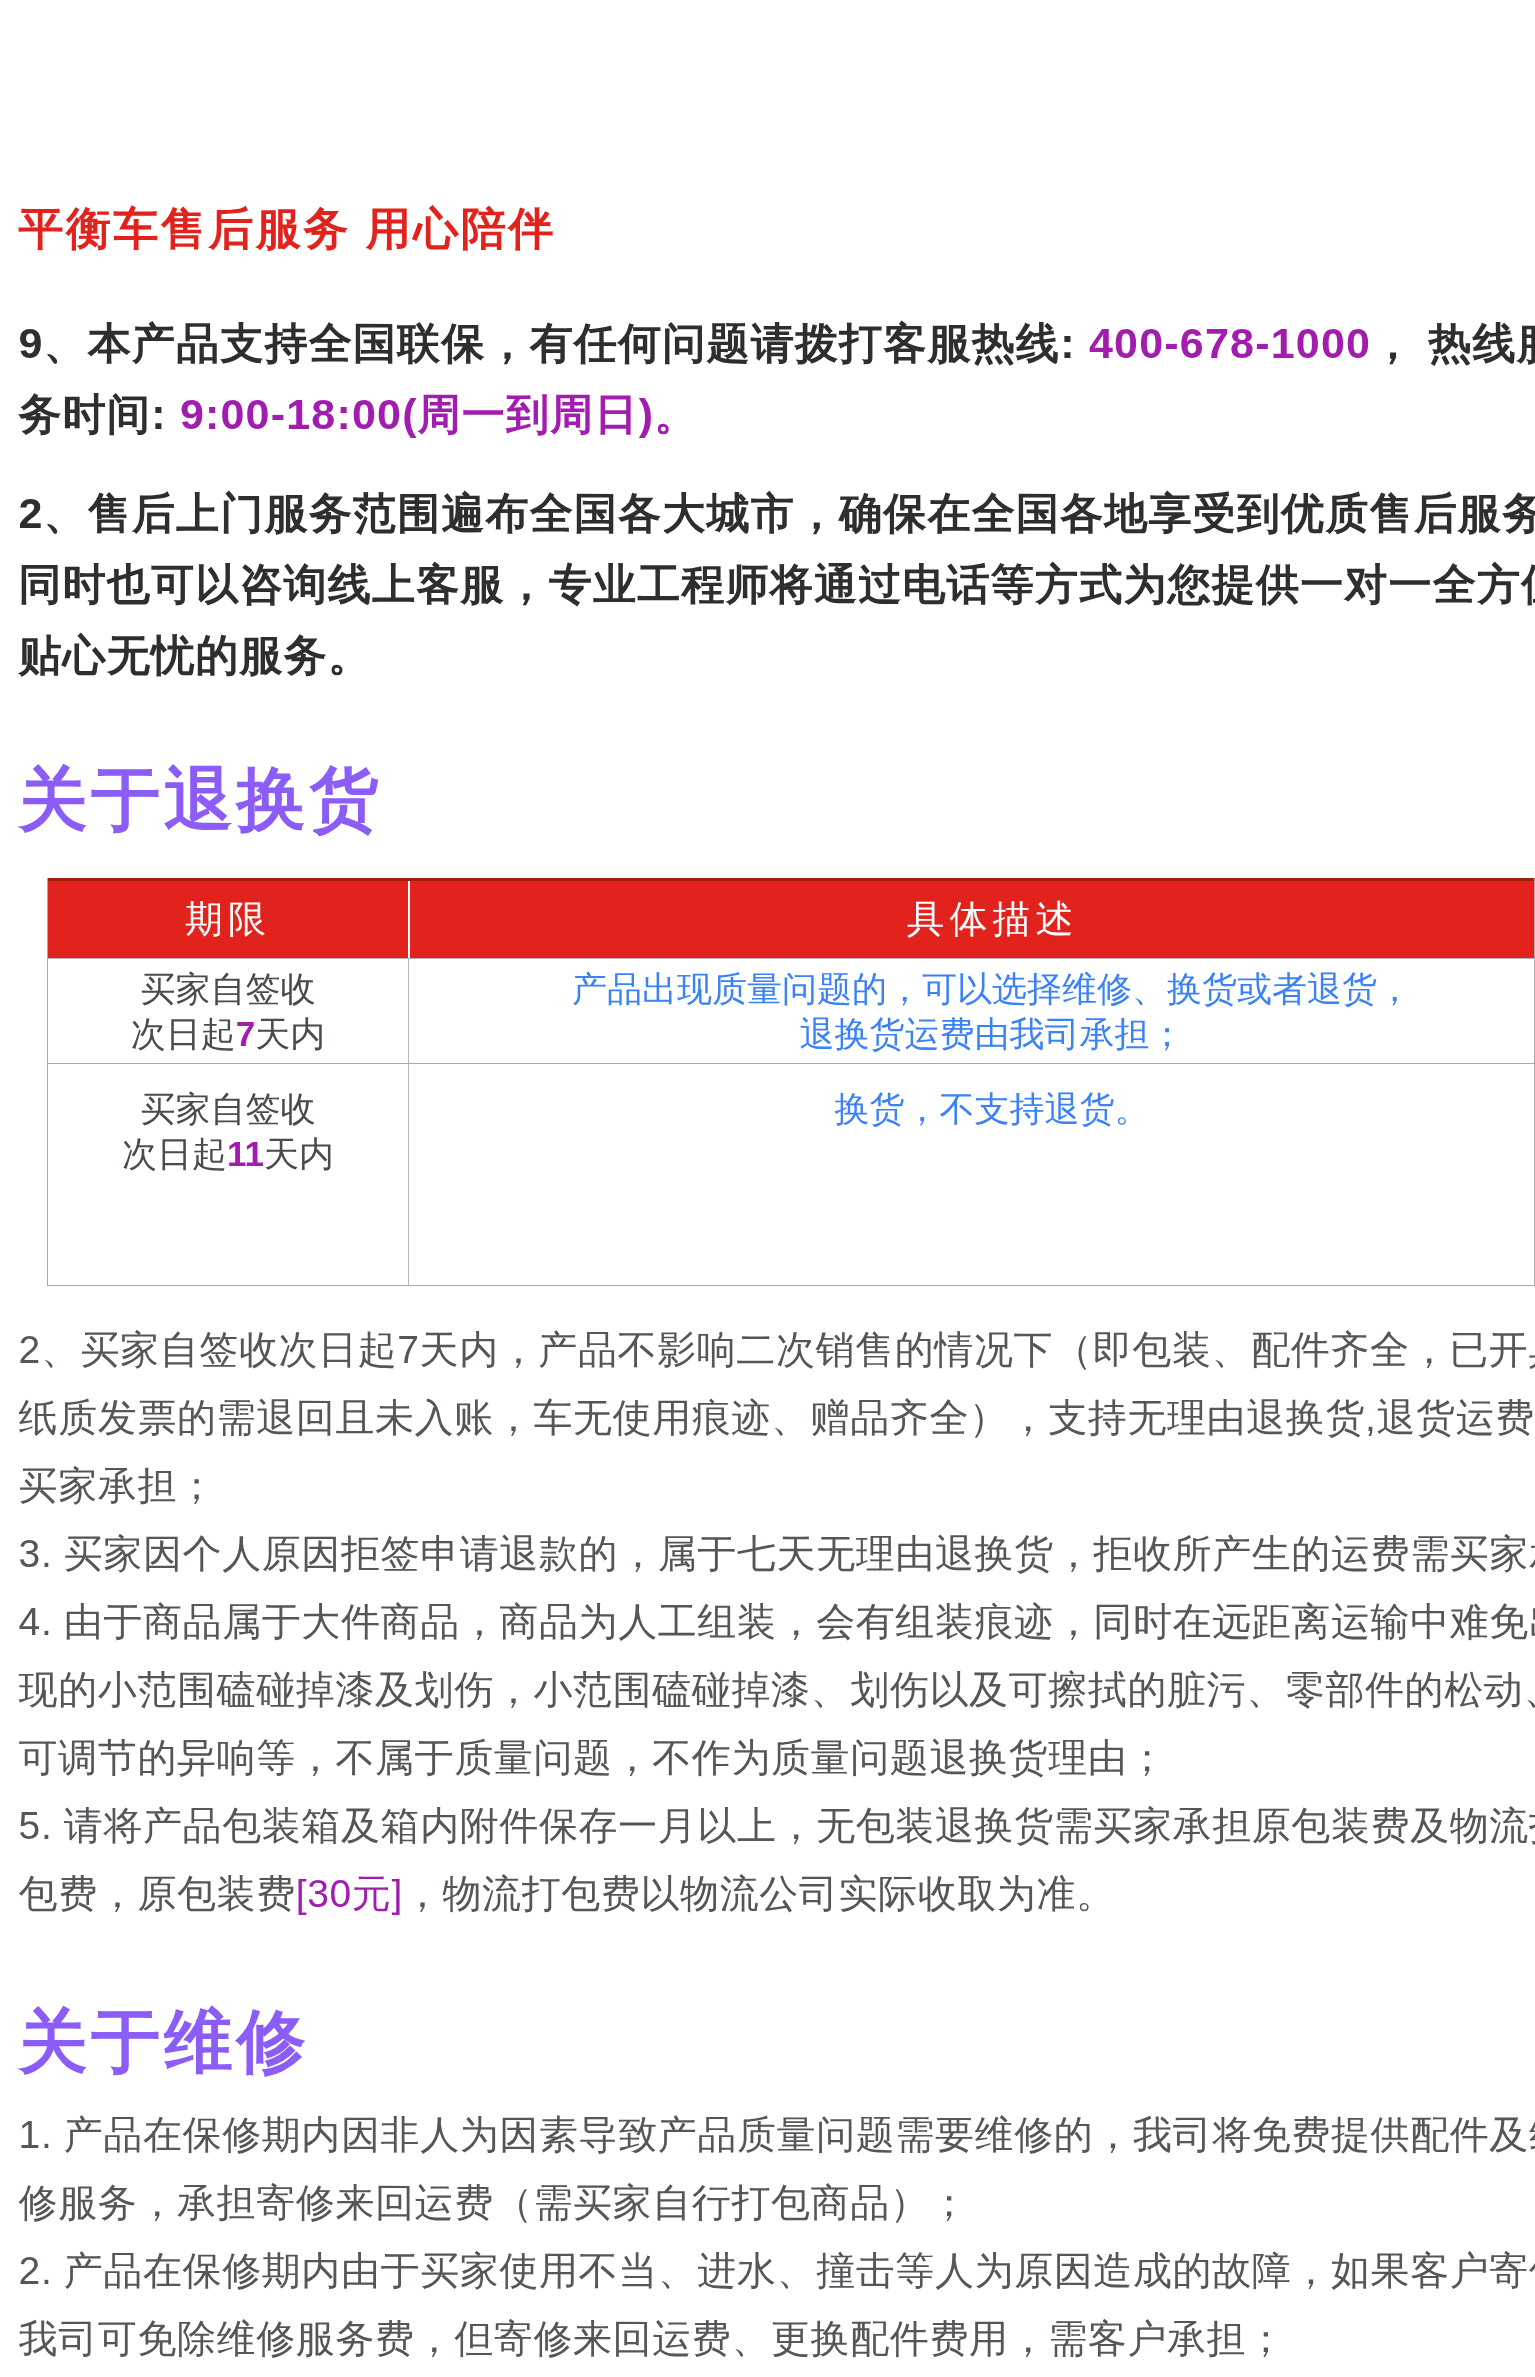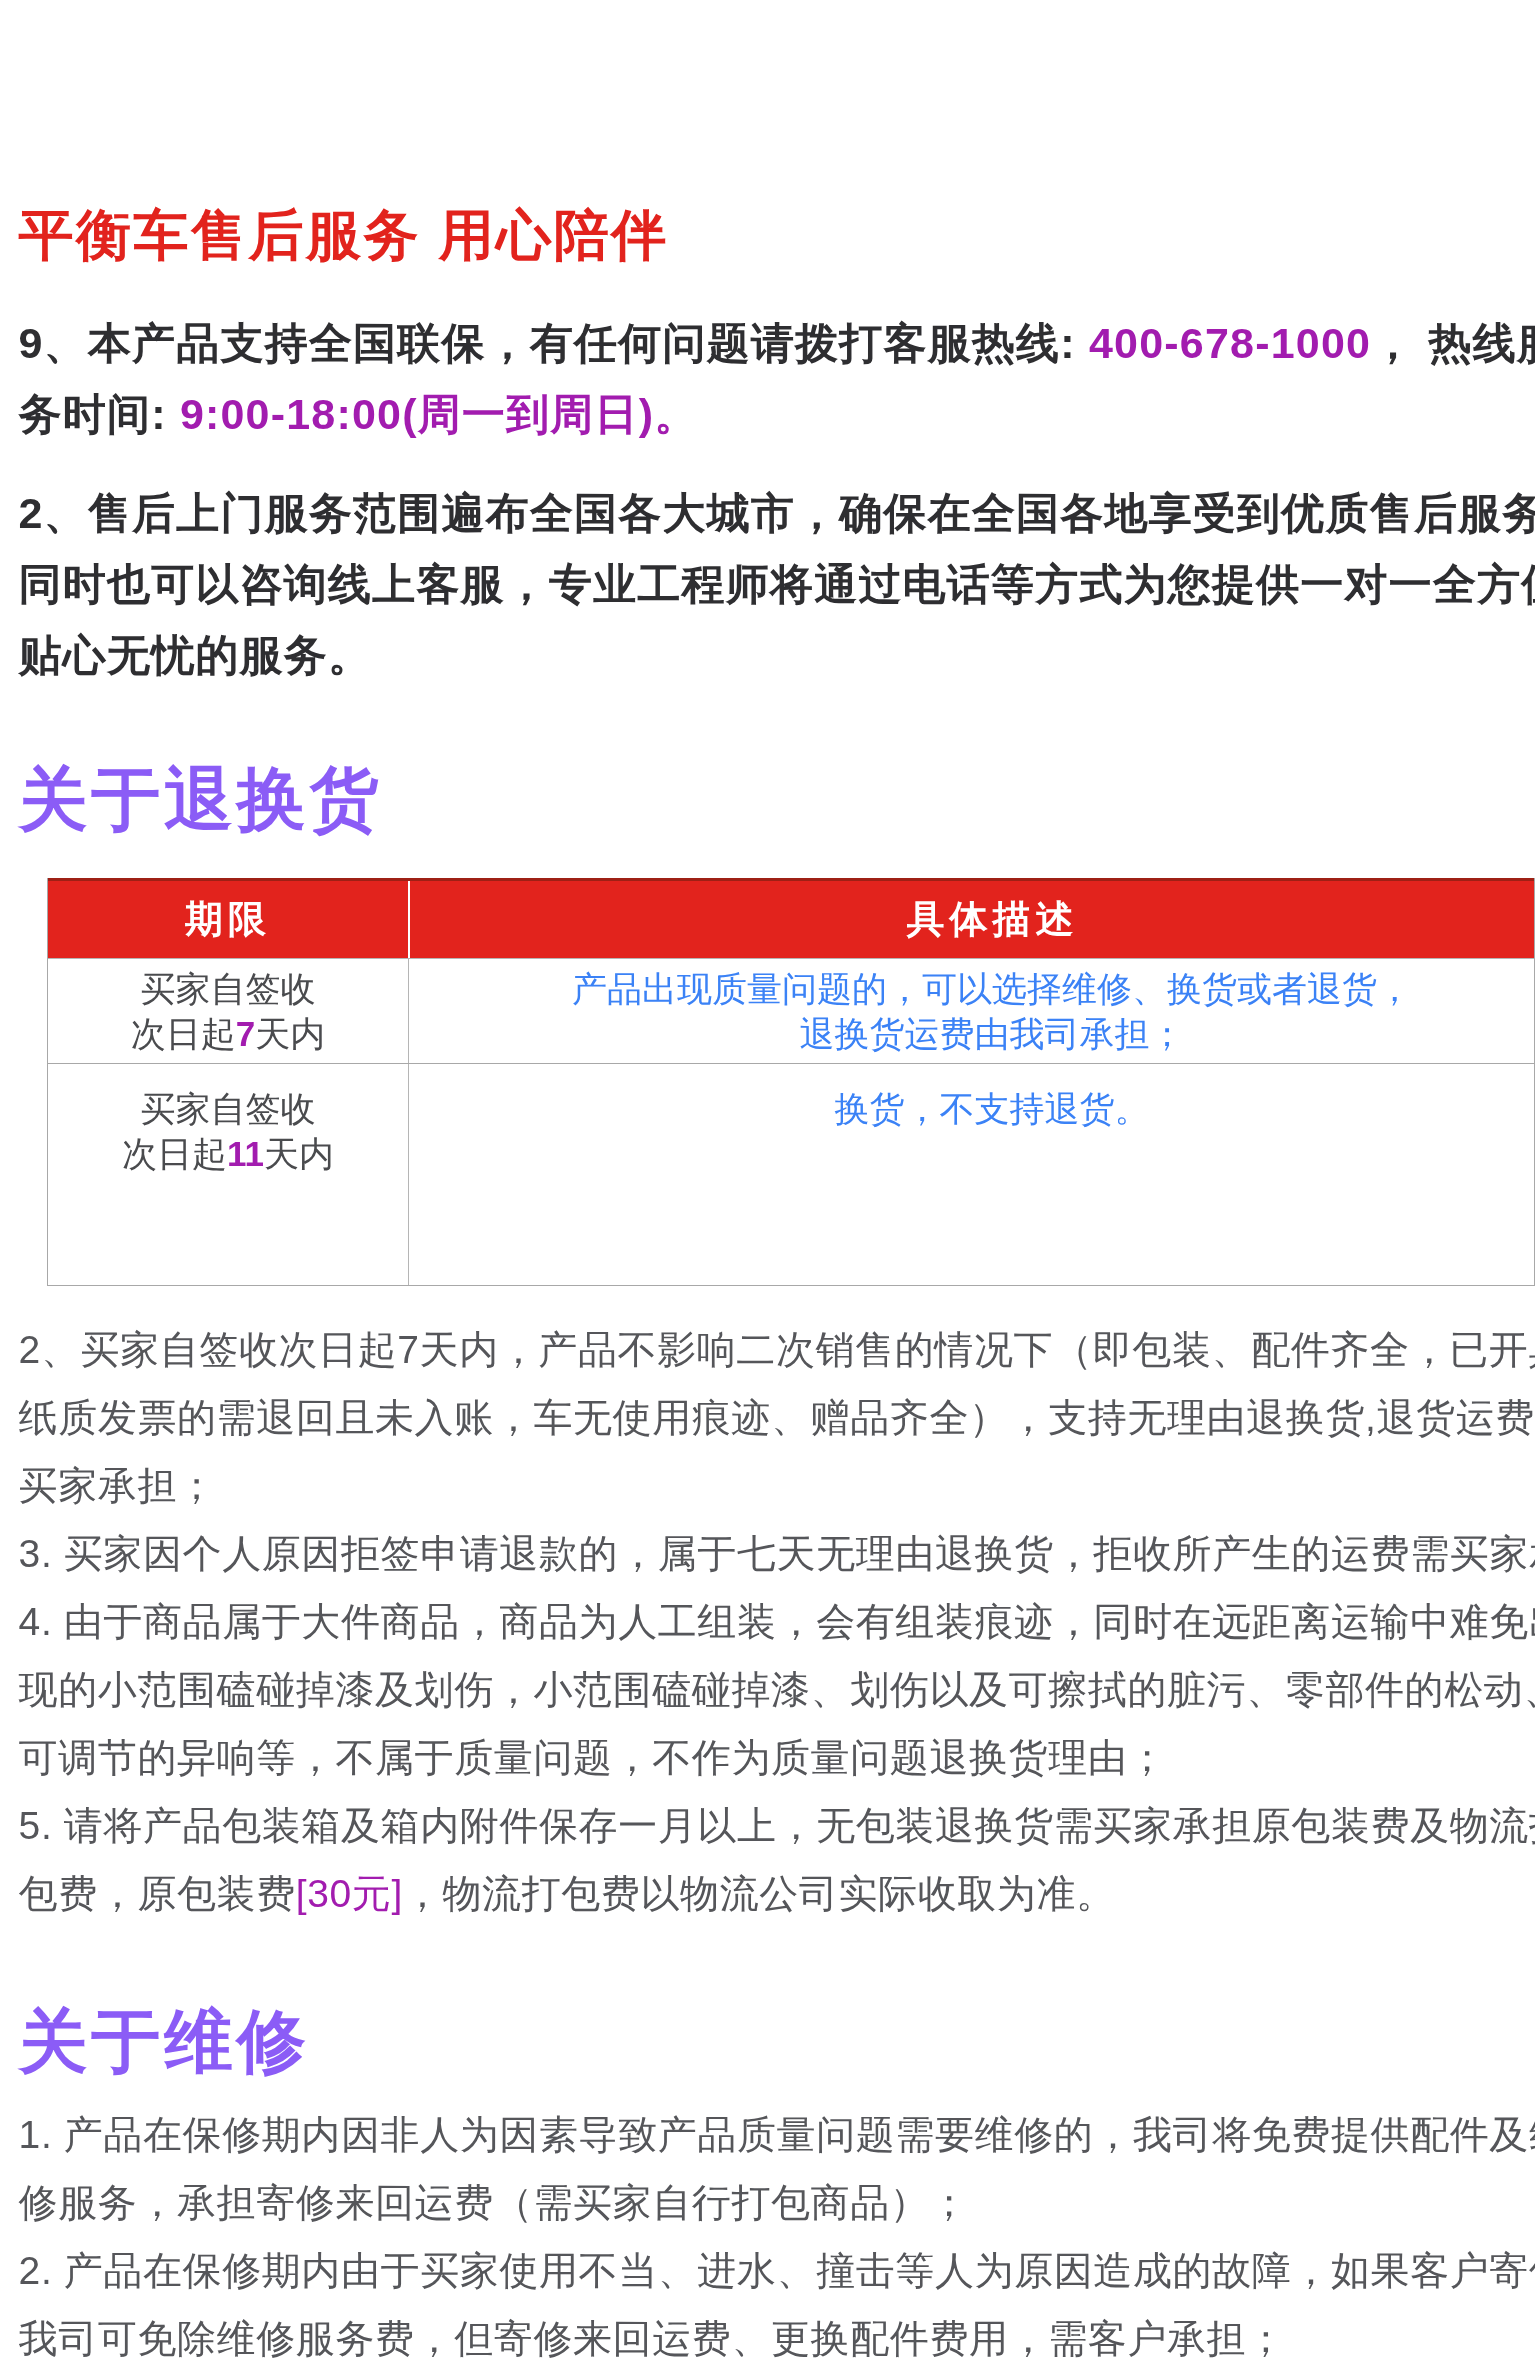--- a/index.html
+++ b/index.html
@@ -12,21 +12,21 @@
     overflow:hidden;
     font-family:"Liberation Sans","DejaVu Sans",sans-serif;
     color:#2e2e31;
   }
   .abs { position:absolute; }
   .red { color:#a21caf; }
 
   
   .title {
     left:18.6px; top:199px;
-    font-size:55px; font-weight:bold;
+    font-size:45px; font-weight:bold;
     color:#e2231d; letter-spacing:2.5px;
     white-space:nowrap;
   }
   .h2 {
     left:18.6px;
     font-size:69px; font-weight:bold;
     color:#8b5cf6; letter-spacing:3.7px;
     white-space:nowrap;
   }
   #h2-return { top:754px; }
@@ -68,21 +68,21 @@
     border-top:3.7px solid #9e2015;
   }
   .trow.r1 { height:105px; border-top:1.9px solid #b5b5b5; }
   .trow.r2 { height:222px; border-top:1.9px solid #a8a8a8; }
   .cell { display:flex; flex-direction:column; align-items:center; }
   .c1 { flex:0 0 360px; width:360px; }
   .c2 { flex:1; border-left:1.9px solid #b5b5b5;padding-left:41px; }
   .trow.header .c2 { border-left:2.5px solid #ffffff; }
   .trow.header .cell {
     justify-content:center;
-    color:#ffffff; font-size:38px; font-weight:bold; letter-spacing:5px;
+    color:#ffffff; font-size:38px; font-weight:normal; letter-spacing:5px;
   }
   .trow.r1 .cell { justify-content:center; }
   .trow.r2 .cell { justify-content:flex-start; padding-top:22px; }
   .tbl .c1 { color:#4a4b4e; }
   .tbl .c2 { color:#3b82f6; }
   .trow.r1 .cell, .trow.r2 .cell { font-size:35px; }
   .tbl .line { height:45px; line-height:45px; white-space:nowrap; text-align:center; }
   .tbl .line .red { font-weight:bold; }
 </style>
 </head>

